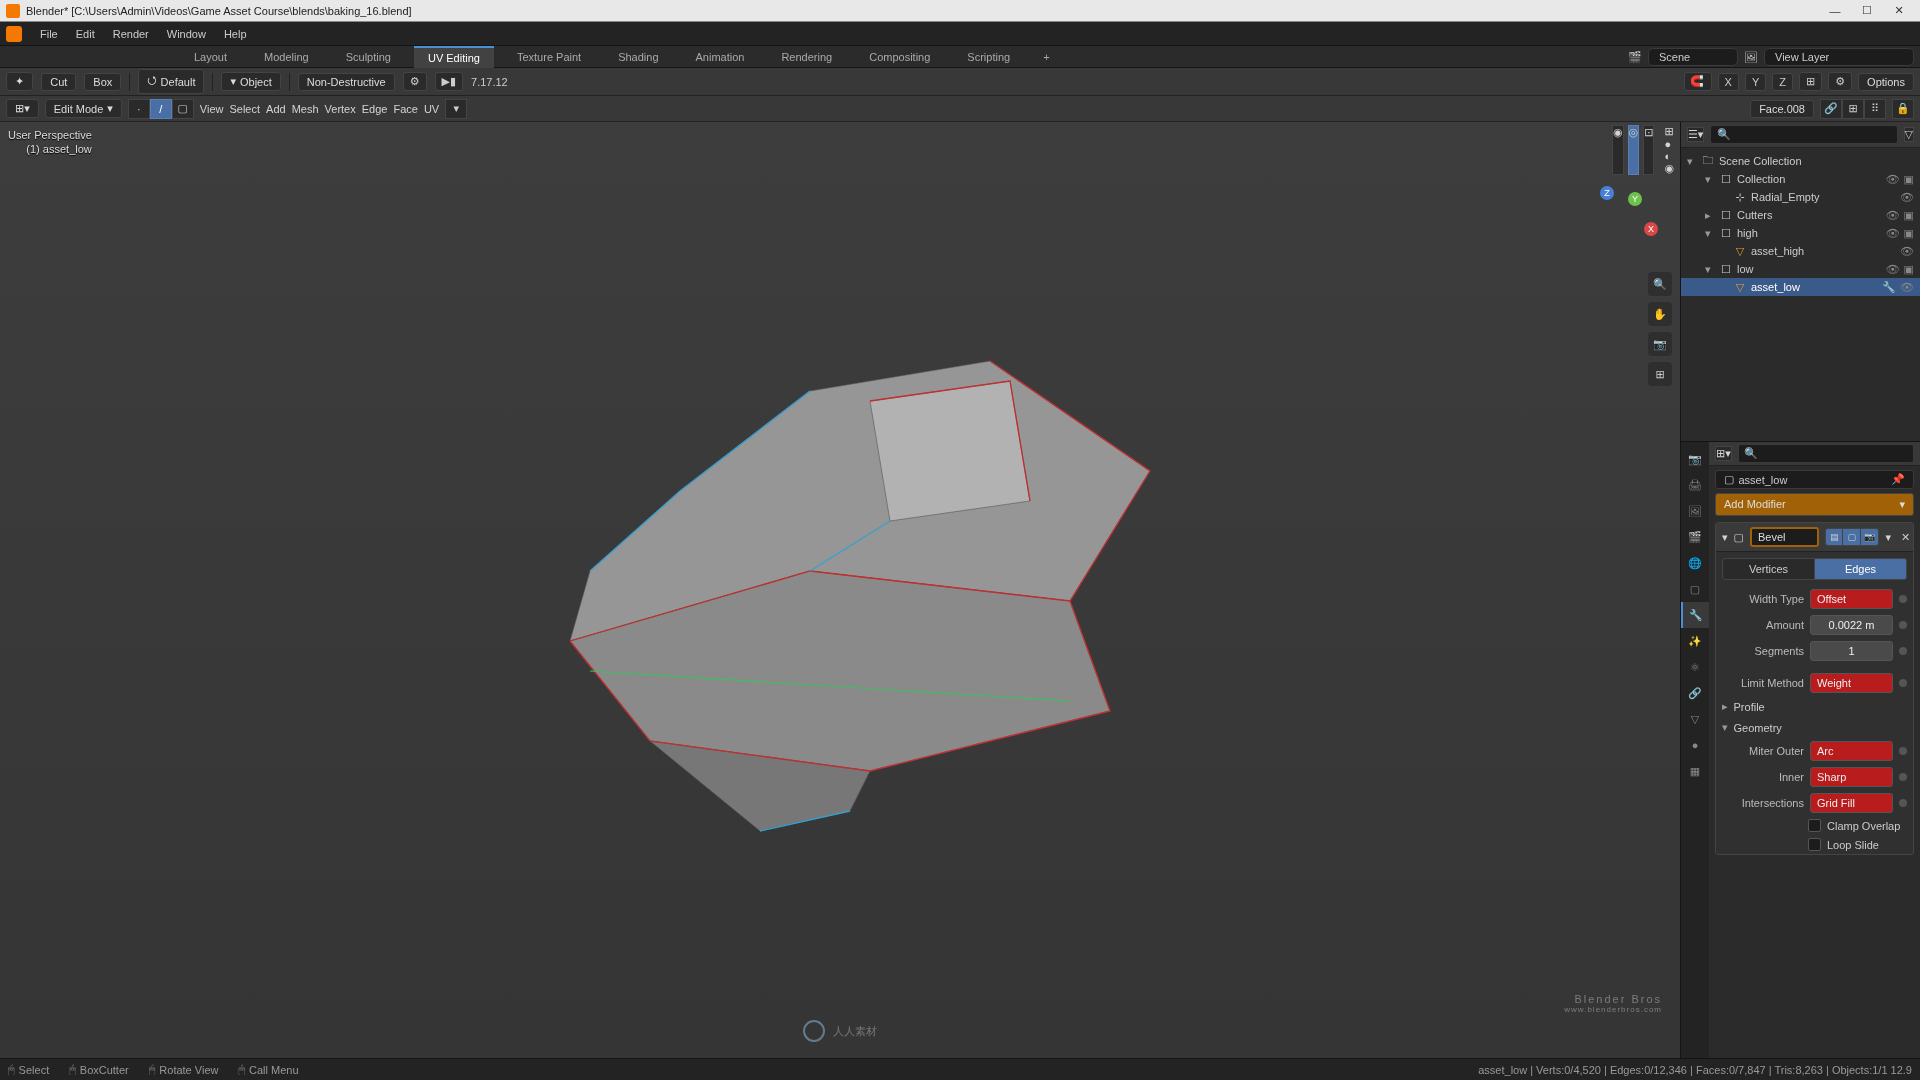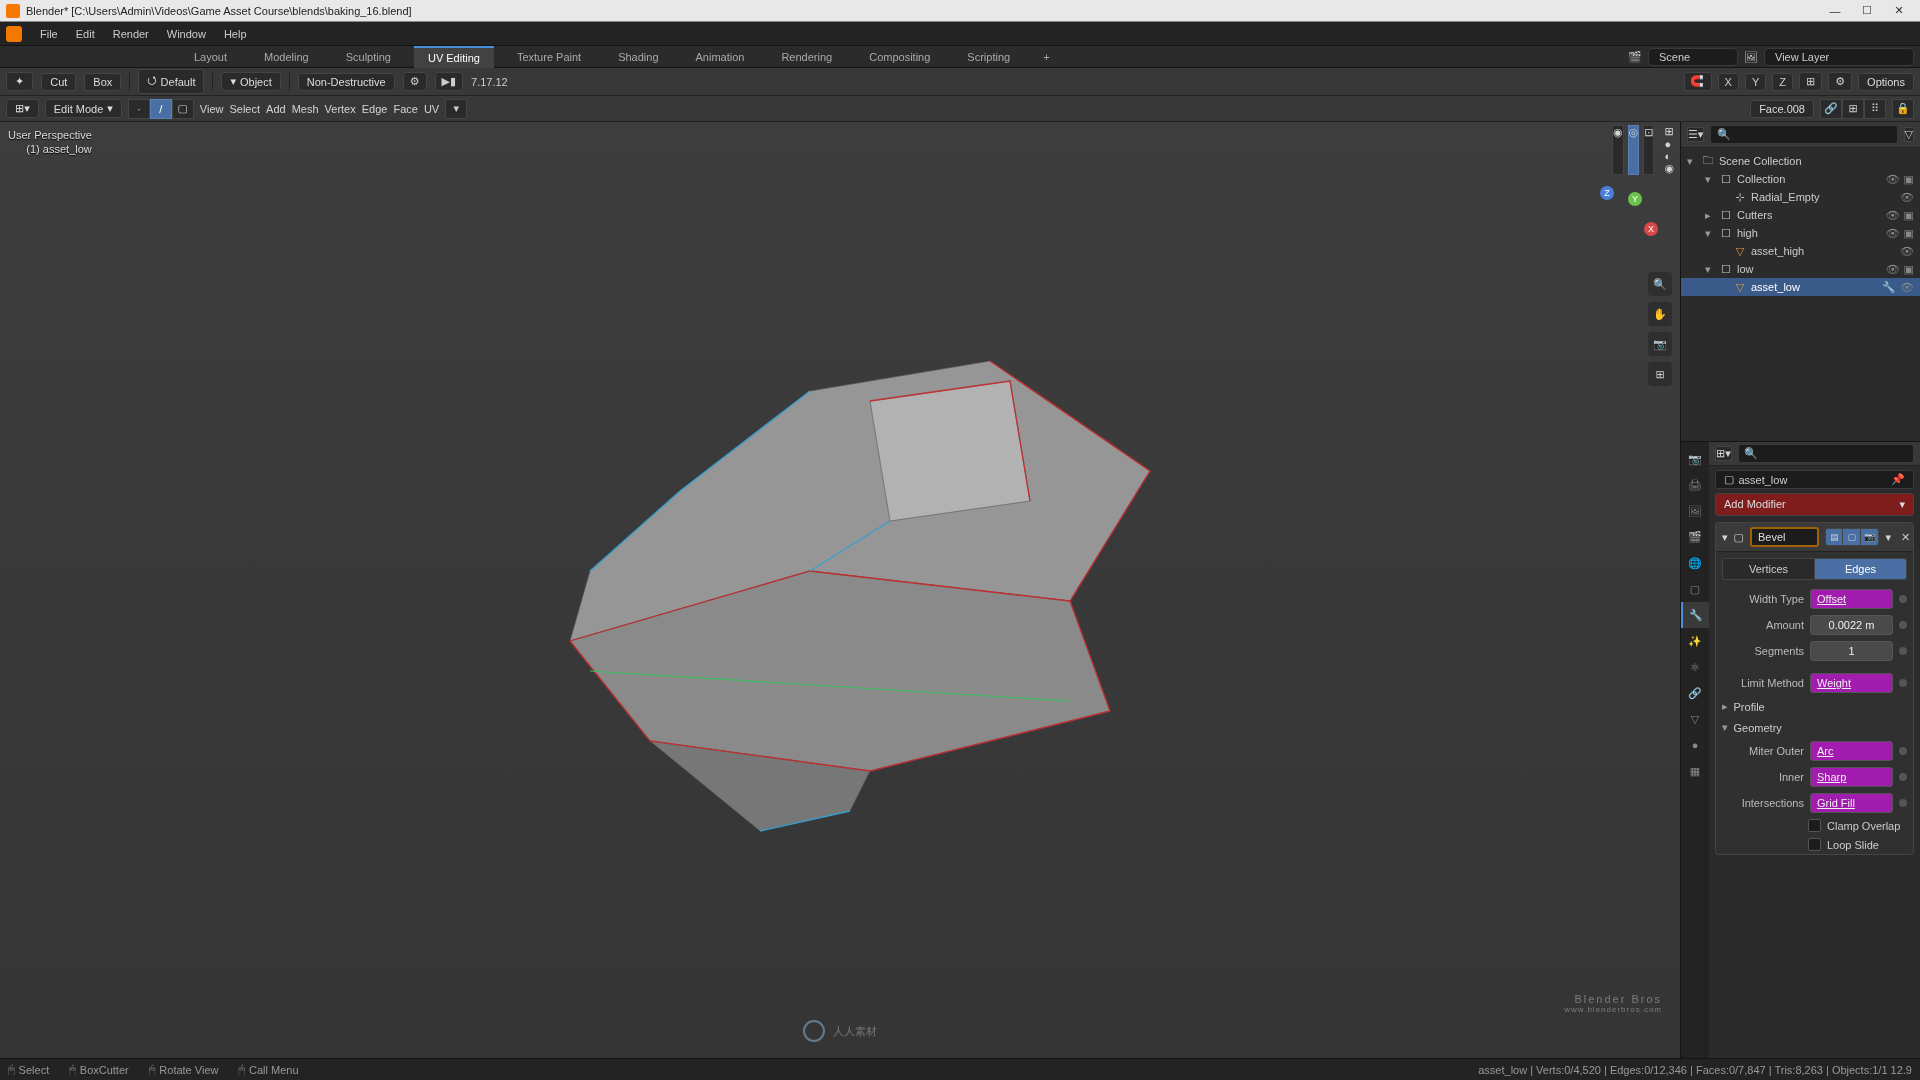--- a/index.html
+++ b/index.html
@@ -47,39 +47,39 @@
 .outliner .row .tri { width:10px; color:#999; }
 .outliner .row .ico { width:14px; height:14px; display:inline-flex; align-items:center; justify-content:center; }
 .outliner .row .eye { margin-left:auto; display:flex; gap:4px; color:#888; }
 .properties { flex:1; display:flex; overflow:hidden; }
 .properties .tabs { width:28px; background:#232323; display:flex; flex-direction:column; padding-top:4px; }
 .properties .tabs .ptab { height:26px; display:flex; align-items:center; justify-content:center; color:#888; cursor:pointer; }
 .properties .tabs .ptab.active { background:#3a3a3a; color:#4a90d9; border-left:2px solid #4a90d9; }
 .properties .body { flex:1; padding:4px 6px; overflow-y:auto; }
 .properties .phdr { height:24px; background:#383838; margin:-4px -6px 4px -6px; display:flex; align-items:center; padding:0 6px; gap:6px; border-bottom:1px solid #222; }
 .properties .crumb { background:#1c1c1c; border:1px solid #3a3a3a; padding:2px 8px; border-radius:3px; color:#ccc; display:flex; align-items:center; gap:4px; }
-.properties .addmod { background:#7f1d1d; border:1px solid #444; padding:4px 8px; border-radius:3px; color:#ddd; display:flex; justify-content:space-between; margin:4px 0 6px; }
+.properties .addmod { background:#a16207; border:1px solid #444; padding:4px 8px; border-radius:3px; color:#ddd; display:flex; justify-content:space-between; margin:4px 0 6px; }
 .properties .modpanel { background:#303030; border:1px solid #444; border-radius:3px; padding:0; margin-bottom:6px; }
 .properties .modhdr { display:flex; align-items:center; padding:4px 6px; gap:6px; background:#3a3a3a; border-bottom:1px solid #222; }
 .properties .modhdr .name { background:#1c1c1c; border:2px solid #a16207; padding:2px 32px 2px 6px; border-radius:3px; color:#ddd; }
 .properties .modhdr .togs { margin-left:auto; display:flex; gap:0; }
 .properties .modhdr .togs .t { width:18px; height:18px; background:#2a2a2a; border:1px solid #444; border-left:none; display:flex; align-items:center; justify-content:center; color:#ccc; font-size:9px; }
 .properties .modhdr .togs .t:first-child { border-left:1px solid #444; border-radius:3px 0 0 3px; }
 .properties .modhdr .togs .t:last-child { border-radius:0 3px 3px 0; }
 .properties .modhdr .togs .t.on { background:#4a6fa5; }
 .properties .modhdr .xbtn { color:#ccc; padding:0 4px; }
 .properties .segbtns { display:flex; margin:6px; }
 .properties .segbtns .seg { flex:1; background:#2a2a2a; border:1px solid #444; padding:4px 0; text-align:center; color:#ccc; }
 .properties .segbtns .seg:first-child { border-radius:3px 0 0 3px; }
 .properties .segbtns .seg:last-child { border-radius:0 3px 3px 0; border-left:none; }
 .properties .segbtns .seg.on { background:#4a6fa5; color:#fff; }
 .properties .prow { display:flex; align-items:center; padding:3px 6px; gap:6px; }
 .properties .prow .lbl { width:82px; text-align:right; color:#bbb; }
 .properties .prow .val { flex:1; background:#4a4a4a; border:1px solid #555; padding:3px 6px; border-radius:3px; color:#eee; text-align:center; position:relative; }
-.properties .prow .val.drop { text-align:left; background:#a21caf;text-decoration:underline; }
+.properties .prow .val.drop { text-align:left; background:#b91c1c; }
 .properties .prow .dot { width:8px; height:8px; border-radius:50%; background:#555; }
 .properties .sub { padding:4px 6px; color:#ccc; display:flex; align-items:center; gap:6px; }
 .properties .sub .tri { color:#999; }
 .properties .chk { display:flex; align-items:center; gap:6px; padding:3px 6px 3px 92px; color:#ccc; }
 .properties .chk .box { width:13px; height:13px; background:#1c1c1c; border:1px solid #555; border-radius:2px; }
 .statusbar { position:absolute; bottom:0; left:0; right:0; height:22px; background:#232323; border-top:1px solid #141414; display:flex; align-items:center; padding:0 8px; gap:20px; color:#999; font-size:10px; }
 .statusbar .sitem { display:flex; align-items:center; gap:4px; }
 .statusbar .right { margin-left:auto; }
 .mesh-placeholder { position:absolute; top:50%; left:50%; transform:translate(-50%,-55%); width:780px; height:580px; }
 .mesh-placeholder svg { width:100%; height:100%; }

